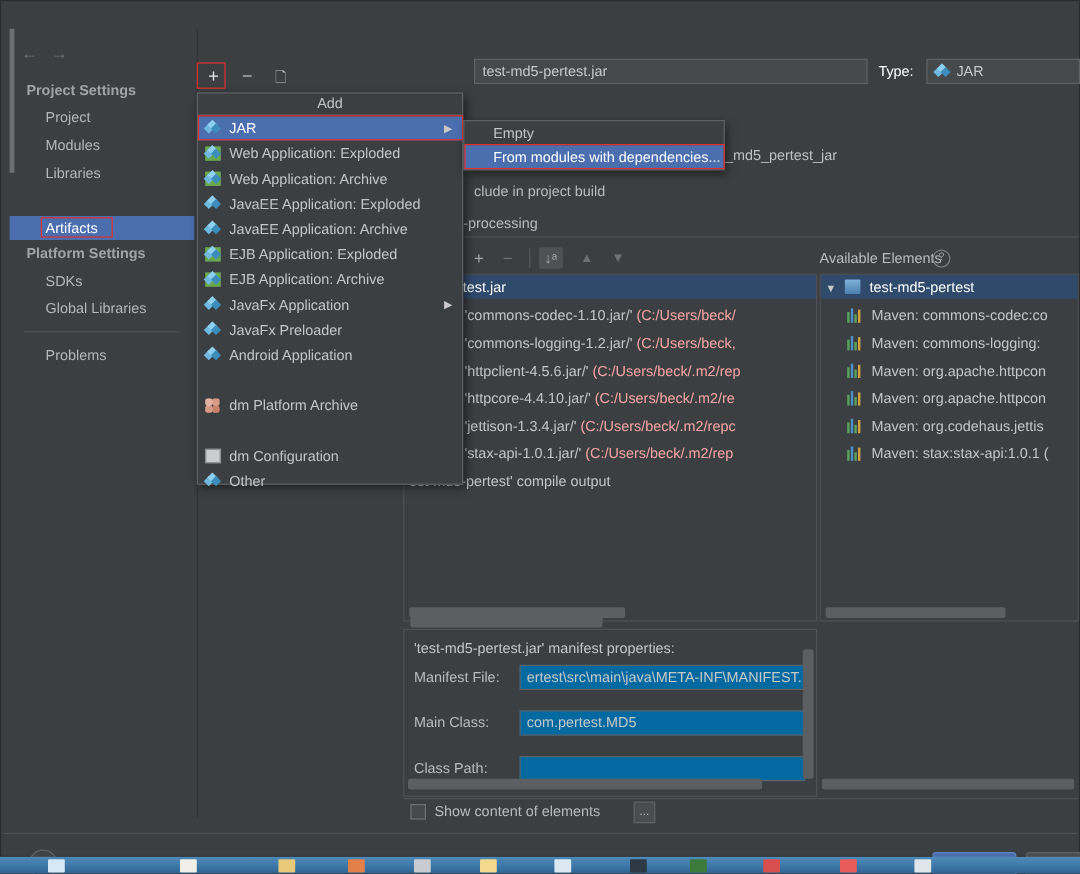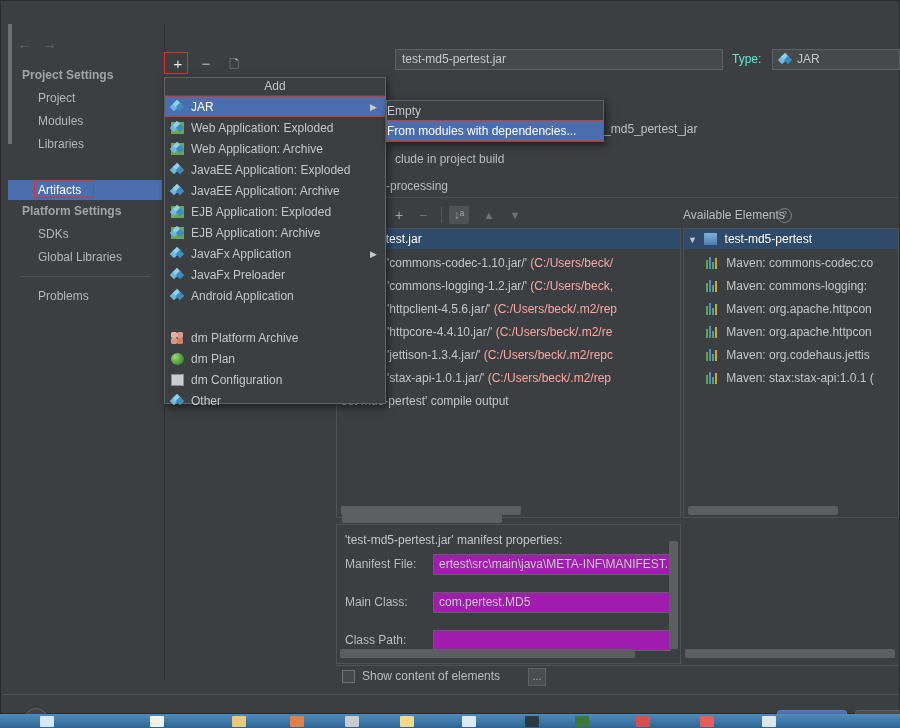--- a/index.html
+++ b/index.html
@@ -105,21 +105,21 @@
   .main {
     position: absolute; left: 165px; top: 0; width: 732px; height: 689px;
   }
   .name-field {
     position: absolute; left: 228px; top: 25px; width: 328px; height: 21px;
     background: #45494a; border: 1px solid #5e6264; box-sizing: border-box;
     color: #c8c8c8; font-size: 12px; line-height: 19px; padding-left: 6px;
     white-space: nowrap; overflow: hidden;
   }
   .type-label {
-    position: absolute; left: 565px; top: 28px; font-size: 12px; color: #5eead4;
+    position: absolute; left: 565px; top: 28px; font-size: 12px; color: #ffffff;
   }
   .type-combo {
     position: absolute; left: 605px; top: 25px; width: 128px; height: 21px;
     background: #45494a; border: 1px solid #5e6264; box-sizing: border-box;
     font-size: 12px; line-height: 19px; color: #c8c8c8;
     padding-left: 24px; white-space: nowrap; overflow: hidden;
   }
   .outpath-value {
     position: absolute; left: 285px; top: 98px; font-size: 12px; color: #c0c0c0;
     white-space: nowrap;
@@ -208,21 +208,21 @@
   }
   .manifest-title {
     position: absolute; left: 8px; top: 8px; font-size: 12px; color: #c5c5c5;
     white-space: nowrap;
   }
   .mf-label {
     position: absolute; left: 8px; font-size: 12px; color: #bbbbbb; white-space: nowrap;
   }
   .mf-input {
     position: absolute; left: 96px; width: 238px; height: 21px;
-    background: #a21caf; border: 1px solid #5e6264; box-sizing: border-box;
+    background: #0369a1; border: 1px solid #5e6264; box-sizing: border-box;
     font-size: 12px; line-height: 19px; color: #c8c8c8; padding-left: 5px;
     white-space: nowrap; overflow: hidden;
   }
 
   
   .bottom-sep {
     position: absolute; left: 334px; top: 641px; width: 563px; height: 1px; background: #4e5254;
   }
   .showcontent {
     position: absolute; left: 340px; top: 645px; height: 18px;
@@ -297,21 +297,21 @@
     position: absolute; left: 0px; top: 18px; width: 221px; height: 21px;
     border: 1.5px solid #e0312f; box-sizing: border-box; pointer-events: none;
   }
 
   
   .submenu {
     position: absolute; left: 384px; top: 76px; width: 218px; height: 42px;
     background: #3c3f41; border: 1px solid #5e6264; box-sizing: border-box;
     box-shadow: 2px 3px 8px rgba(0,0,0,0.55);
   }
-  .submenu .menu-item { width: 216px; padding-left: 0; }
+  .submenu .menu-item { width: 216px; padding-left: 24px; }
   .submenu-hl {
     position: absolute; left: 0px; top: 19px; width: 217px; height: 21px;
     border: 1.5px solid #e0312f; box-sizing: border-box; pointer-events: none;
   }
 
   
   .diamond {
     width: 12px; height: 12px; position: relative;
   }
   .diamond::before, .diamond::after {
@@ -591,24 +591,20 @@
         </div>
         <div class="menu-item" style="top:208px;">
           <span class="m-ico diamond">
               <i></i>
             </span>
           <span>Android Application</span>
         </div>
         <div class="menu-item" style="top:250px;">
           <span class="m-ico flower"></span>
           <span>dm Platform Archive</span>
-        </div>
-        <div class="menu-item" style="top:271px;">
-          <span class="m-ico globe"></span>
-          <span>dm Plan</span>
         </div>
         <div class="menu-item" style="top:292px;">
           <span class="m-ico doc"></span>
           <span>dm Configuration</span>
         </div>
         <div class="menu-item" style="top:313px;">
           <span class="m-ico diamond">
               <i></i>
             </span>
           <span>Other</span>

